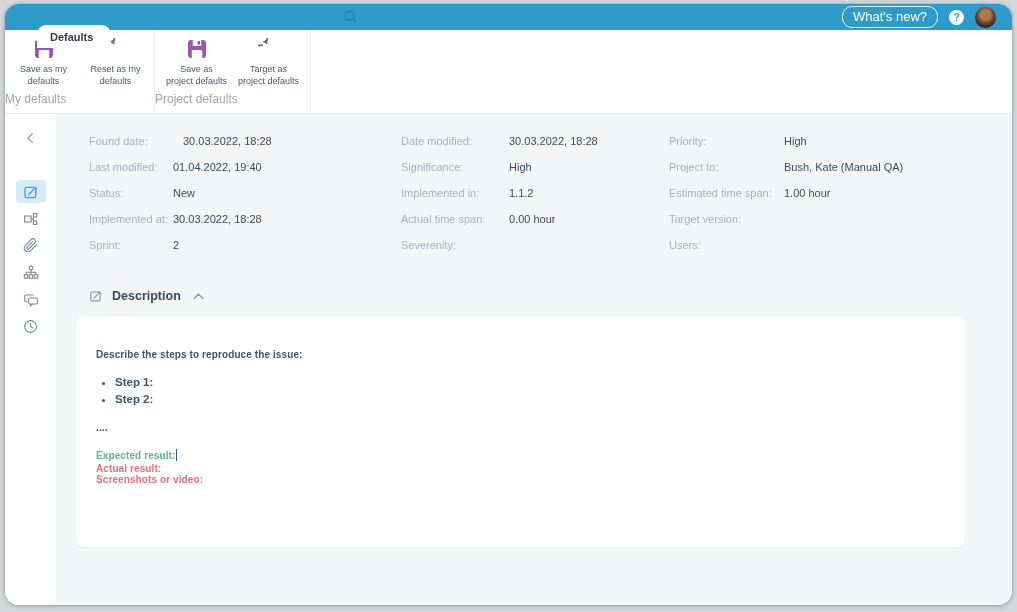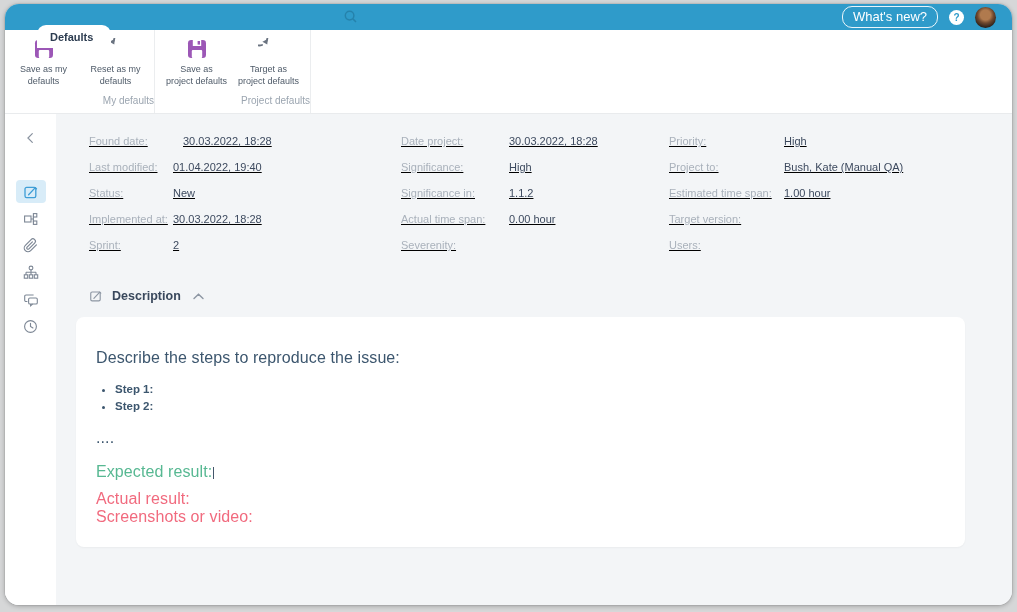--- a/index.html
+++ b/index.html
@@ -26,56 +26,56 @@
             background:radial-gradient(circle at 50% 38%, #b07a4e 0 30%, #70492f 48%, #2c211b 75%, #171210 100%); }
 
   
   .ribbon { height:84px; background:#fff; border-bottom:1px solid #e9ebed; display:flex; flex:0 0 auto; }
   .rgroup { border-right:1px solid #ebedef; display:flex; flex-direction:column; }
   .rgroup.g1 { width:150px; } .rgroup.g2 { width:156px; }
   .rbuttons { flex:1; display:flex; justify-content:center; padding-top:8px; }
   .rbtn { width:72px; background:none; border:none; cursor:pointer; font-family:inherit;
           display:flex; flex-direction:column; align-items:center; gap:4px; }
   .rbtn .lbl { font-size:9px; line-height:1.3; color:#4e5a68; text-align:center; width:62px; }
-  .rcaption { text-align:right; font-size:10px; color:#9ba5b0; padding-bottom:7px; }
+  .rcaption { text-align:left; font-size:12px; color:#9ba5b0; padding-bottom:7px; }
 
   
   .content { flex:1; display:flex; background:#f3f5f7; min-height:0; }
   .sidebar { width:51px; background:#fff; flex:0 0 auto; display:flex; flex-direction:column; align-items:center; padding-top:16px; }
   .collapse-btn { background:none; border:none; cursor:pointer; color:#8a93a0; margin-bottom:34px; height:16px; }
   .sicon { width:30px; height:23px; border-radius:4px; display:flex; align-items:center; justify-content:center;
            color:#7d8795; cursor:pointer; margin-bottom:4px; background:none; border:none; }
   .sicon.active { background:#d8ecf8; color:#3f9ed6; }
 
   main { flex:1; padding-top:14px; min-width:0; }
 
   
-  .form { display:flex; padding-left:33px;text-decoration:underline; }
+  .form { display:flex; padding-left:33px; }
   .fcol1 { width:312px; } .fcol2 { width:268px; } .fcol3 { flex:1; }
   .frow { display:flex; align-items:center; height:26px; font-size:11px; }
   .flabel { color:#a9b1bb; }
   .fcol1 .flabel { width:84px; } .fcol2 .flabel { width:108px; } .fcol3 .flabel { width:115px; }
   .fvalue { color:#3d4a5f; }
   .fvalue.indent { padding-left:10px; }
 
   
   .desc-header { margin:31px 0 0 33px; display:flex; align-items:center; gap:9px; }
   .desc-header .ico { color:#8d96a3; display:flex; }
   .desc-title { font-size:12.5px; font-weight:bold; color:#39485c; }
   .desc-chevron { background:none; border:none; color:#8d96a3; cursor:pointer; display:flex; margin-left:3px; }
 
   .card { margin:14px 47px 0 20px; height:230px; background:#fff; border-radius:8px;
           padding:25px 20px; box-shadow:0 1px 2px rgba(0,0,0,.04); cursor:text; }
-  .card .line { font-size:16px; font-weight:normal; color:#3c566e; letter-spacing:.1px; }
+  .card .line { font-size:10px; font-weight:bold; color:#3c566e; letter-spacing:.1px; }
   .card .intro { margin-top:7px; }
   .card ul { margin:15px 0 0 19px; }
   .card li { font-size:11.5px; font-weight:bold; color:#3c566e; margin-bottom:2px; line-height:15px; }
   .card .dots { margin-top:15px; }
   .card .expected { margin-top:16px; color:#57b892; }
-  .card .actual { margin-top:9px; color:#f16a7e; }
+  .card .actual { margin-top:2px; color:#f16a7e; }
   .card .shots { margin-top:0; color:#f16a7e; }
   .caret { display:inline-block; width:1px; height:12px; background:#44566b; vertical-align:-2px; margin-left:1px; }
 
   svg { display:block; }
 </style>
 </head>
 <body>
 
 <div class="window">
 
@@ -229,29 +229,29 @@
             <span class="fvalue">30.03.2022, 18:28</span>
           </div>
           <div class="frow">
             <span class="flabel">Sprint:</span>
             <span class="fvalue">2</span>
           </div>
         </div>
 
         <div class="fcol fcol2">
           <div class="frow">
-            <span class="flabel">Date project:</span>
+            <span class="flabel">Date modified:</span>
             <span class="fvalue">30.03.2022, 18:28</span>
           </div>
           <div class="frow">
             <span class="flabel">Significance:</span>
             <span class="fvalue">High</span>
           </div>
           <div class="frow">
-            <span class="flabel">Significance in:</span>
+            <span class="flabel">Implemented in:</span>
             <span class="fvalue">1.1.2</span>
           </div>
           <div class="frow">
             <span class="flabel">Actual time span:</span>
             <span class="fvalue">0.00 hour</span>
           </div>
           <div class="frow">
             <span class="flabel">Severenity:</span>
             <span class="fvalue"></span>
           </div>

